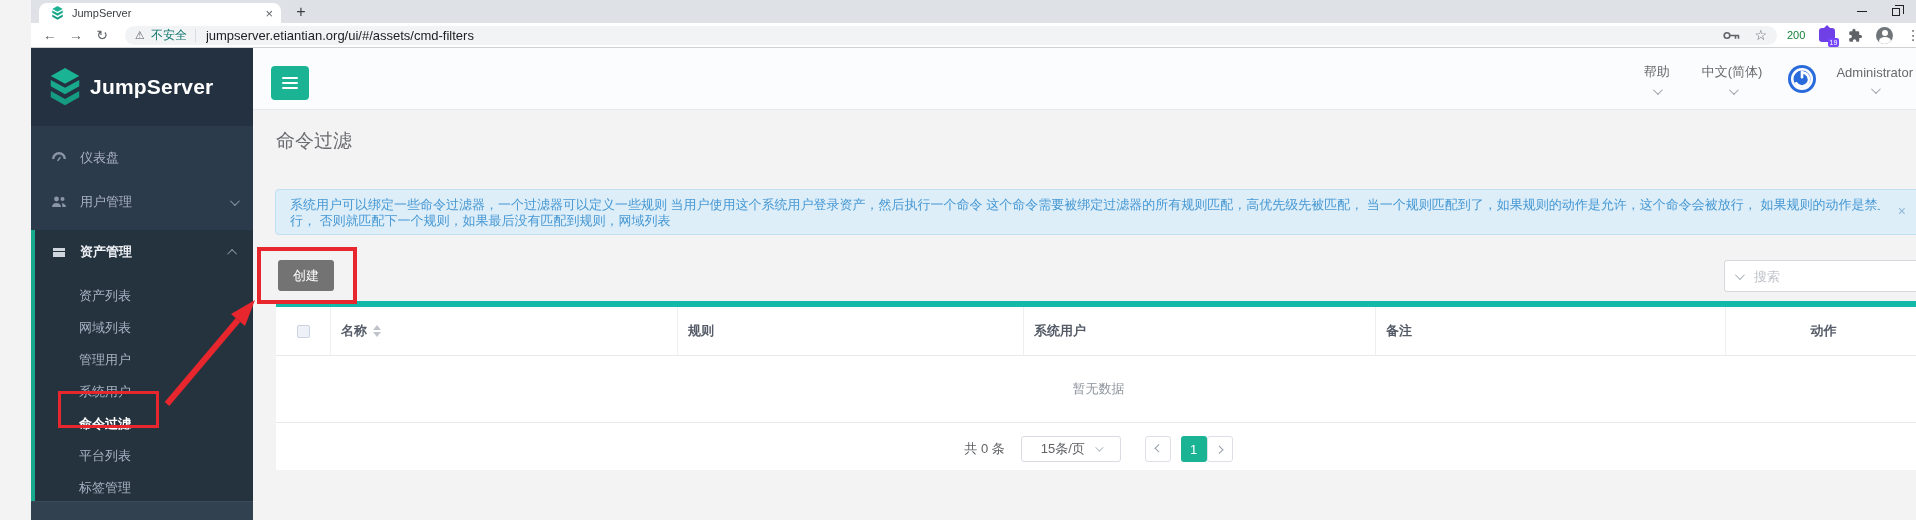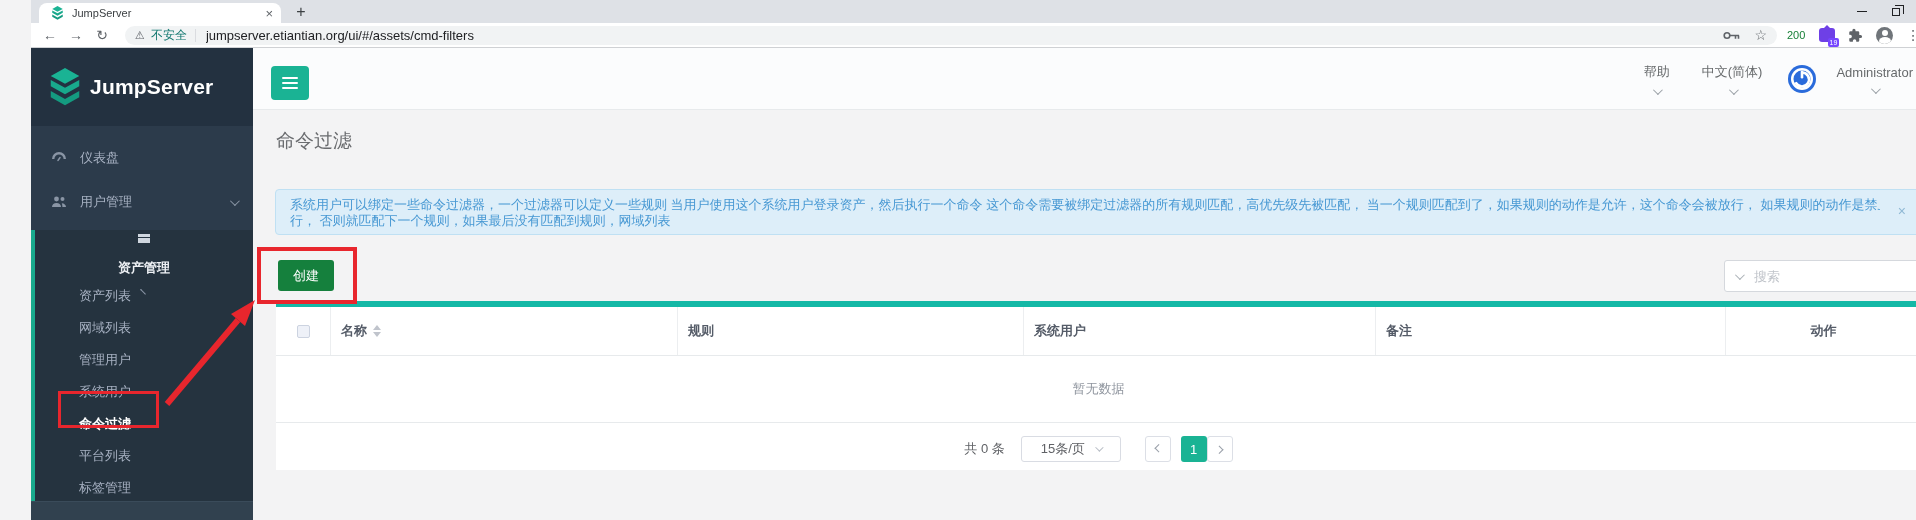--- a/index.html
+++ b/index.html
@@ -43,21 +43,21 @@
   .sidebar { position:absolute; left:0; top:48px; width:222px; height:472px; background:#2c3b4b; }
   .logo { height:78px; background:#233140; display:flex; align-items:center; padding-left:18px; gap:9px; }
   .logo-text { color:#fff; font-size:21px; font-weight:bold; letter-spacing:.2px; }
   .nav-item { height:36px; display:flex; align-items:center; padding:0 16px 0 20px; color:#a7b1c2; gap:13px; cursor:pointer; }
   .nav-item .lbl { flex:1; }
   .nav-gap { height:14px; }
   .chev { width:7px; height:7px; border-right:1.5px solid #8a95a5; border-bottom:1.5px solid #8a95a5; display:inline-block; }
   .chev.down { transform:rotate(45deg) translateY(-2px); }
   .chev.up { transform:rotate(-135deg) translateY(-2px); }
   .active-section { background:#25333f; border-left:4px solid #19aa8d; }
-  .active-section .sec-head { height:44px; display:flex; align-items:center; padding:0 16px; gap:13px; color:#eef1f5; font-weight:bold;flex-direction:column; }
+  .active-section .sec-head { height:44px; display:flex; align-items:center; padding:0 16px; gap:13px; color:#eef1f5; font-weight:bold; }
   .active-section .sec-head .lbl { flex:1; }
   .sub-item { height:32px; line-height:32px; padding-left:44px; color:#a7b1c2; cursor:pointer; }
   .sub-item.active { color:#fff; font-weight:bold; }
   .sub-pad { height:11px; }
   .sidebar-footer { position:absolute; left:0; bottom:0; width:222px; height:19px; background:#31414f; border-top:1px solid #3a4b5a; }
   .mico { width:16px; height:16px; flex:none; }
 
   
   .main { position:absolute; left:222px; top:48px; width:1694px; height:472px; background:#f3f3f4; }
   .navbar { position:absolute; left:0; top:0; width:1694px; height:62px; background:#fbfcfd; border-bottom:1px solid #e7eaec; }
@@ -67,21 +67,21 @@
   .nav-link { display:flex; align-items:center; gap:7px; padding:0 12px; cursor:pointer;flex-direction:column; }
   .nav-link .chev { border-color:#9aa0a6; }
   .avatar { width:28px; height:28px; margin-left:6px; }
 
   .page-title { position:absolute; left:23px; top:80px; font-size:19px; color:#6a6c6f; font-weight:normal; }
 
   .banner { position:absolute; left:22px; top:141px; width:1646px; height:46px; background:#ddeef9; border:1px solid #bfe0f3; border-radius:4px; padding:7px 40px 0 14px; color:#4798d3; }
   .banner div { white-space:nowrap; overflow:hidden; line-height:16px; }
   .banner-close { position:absolute; right:14px; top:14px; color:#8fb8d4; font-size:14px; cursor:pointer; line-height:1; }
 
-  .btn-create { position:absolute; left:25px; top:212px; width:56px; height:31px; background:#15803d; color:#fff; border:none; border-radius:3px; font-size:13px; cursor:pointer; font-family:inherit; }
+  .btn-create { position:absolute; left:25px; top:212px; width:56px; height:31px; background:#737373; color:#fff; border:none; border-radius:3px; font-size:13px; cursor:pointer; font-family:inherit; }
 
   .searchbox { position:absolute; left:1471px; top:212px; width:202px; height:32px; background:#fff; border:1px solid #d5d8dd; border-radius:3px; display:flex; align-items:center; padding:0 10px; gap:12px; }
   .searchbox .chev { border-color:#aab0b6; }
   .searchbox input { border:none; outline:none; flex:1; font-size:13px; font-family:inherit; color:#333; background:transparent; min-width:0; }
   .searchbox input::placeholder { color:#bfc3c9; }
 
   .card { position:absolute; left:23px; top:253px; width:1645px; height:169px; background:#fff; border-top:6px solid #14b8a6; }
   .thead { display:flex; height:49px; border-bottom:1px solid #e7eaec; }
   .th { display:flex; align-items:center; padding:0 10px; color:#555c68; font-weight:bold; border-right:1px solid #eceef0; }
   .th:last-child { border-right:none; justify-content:center; }

